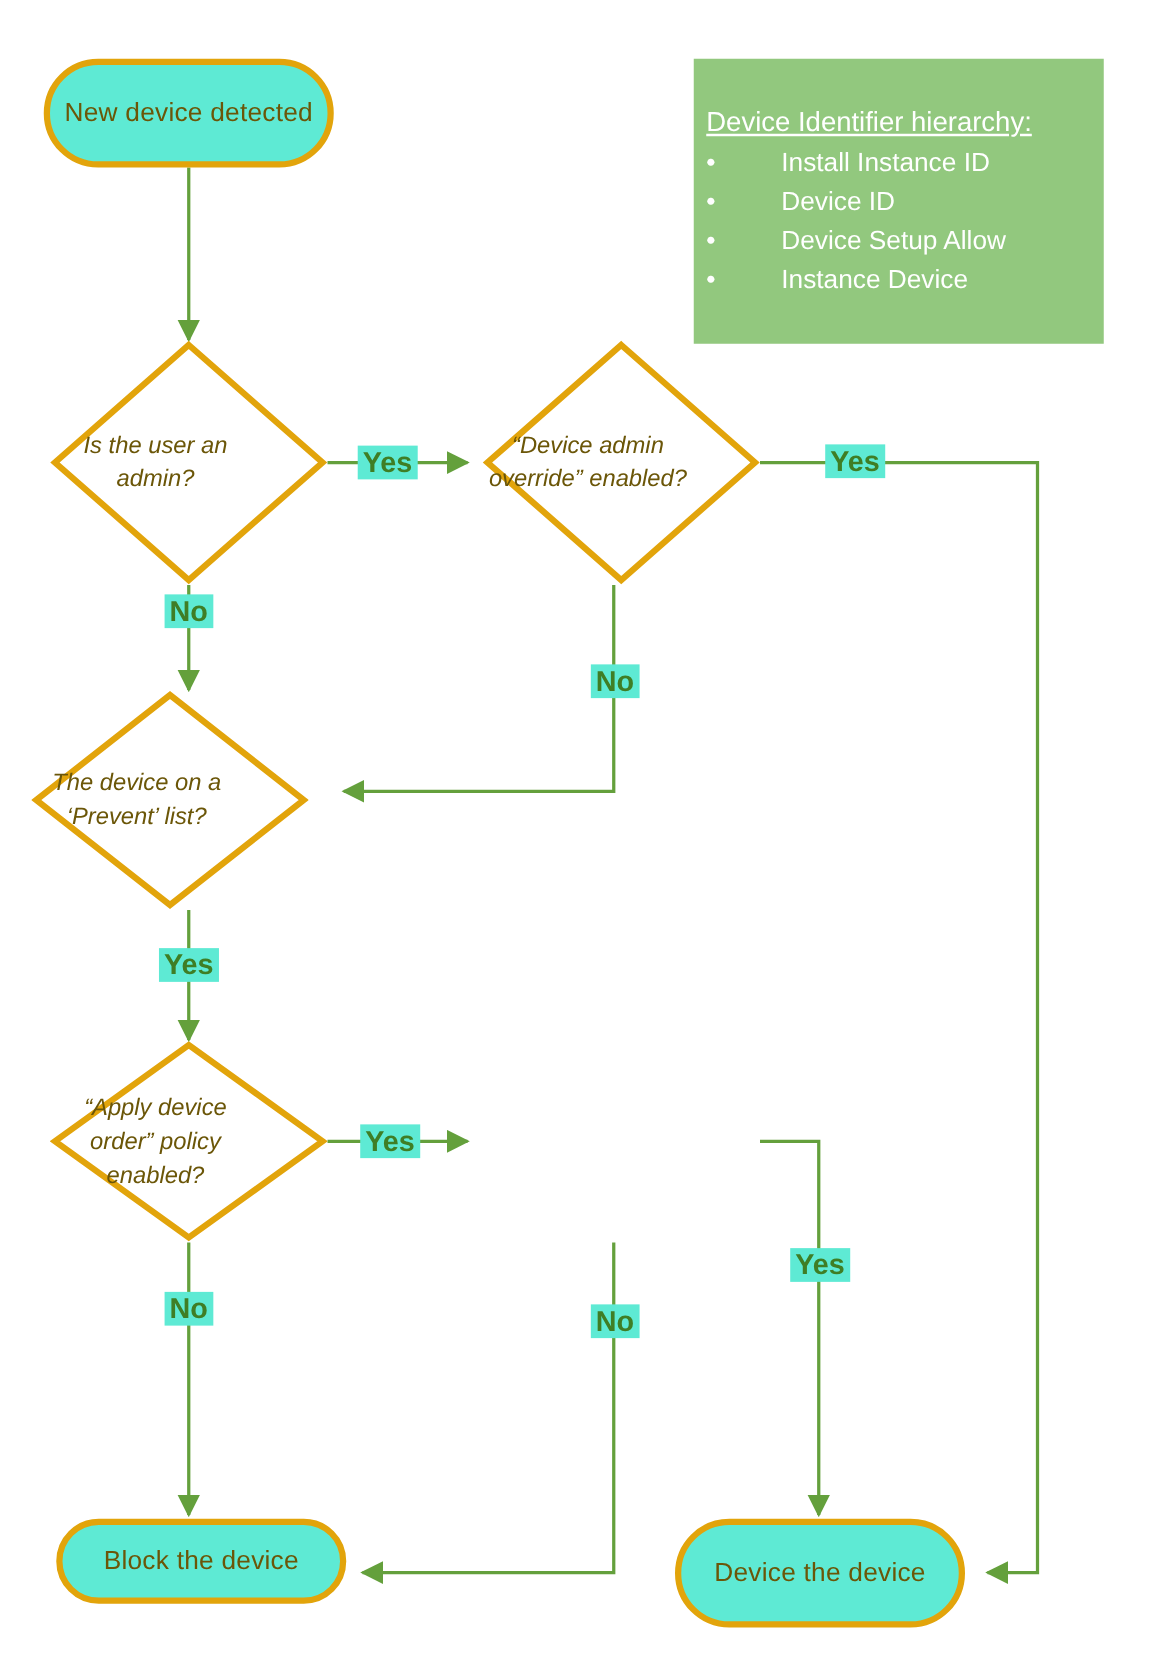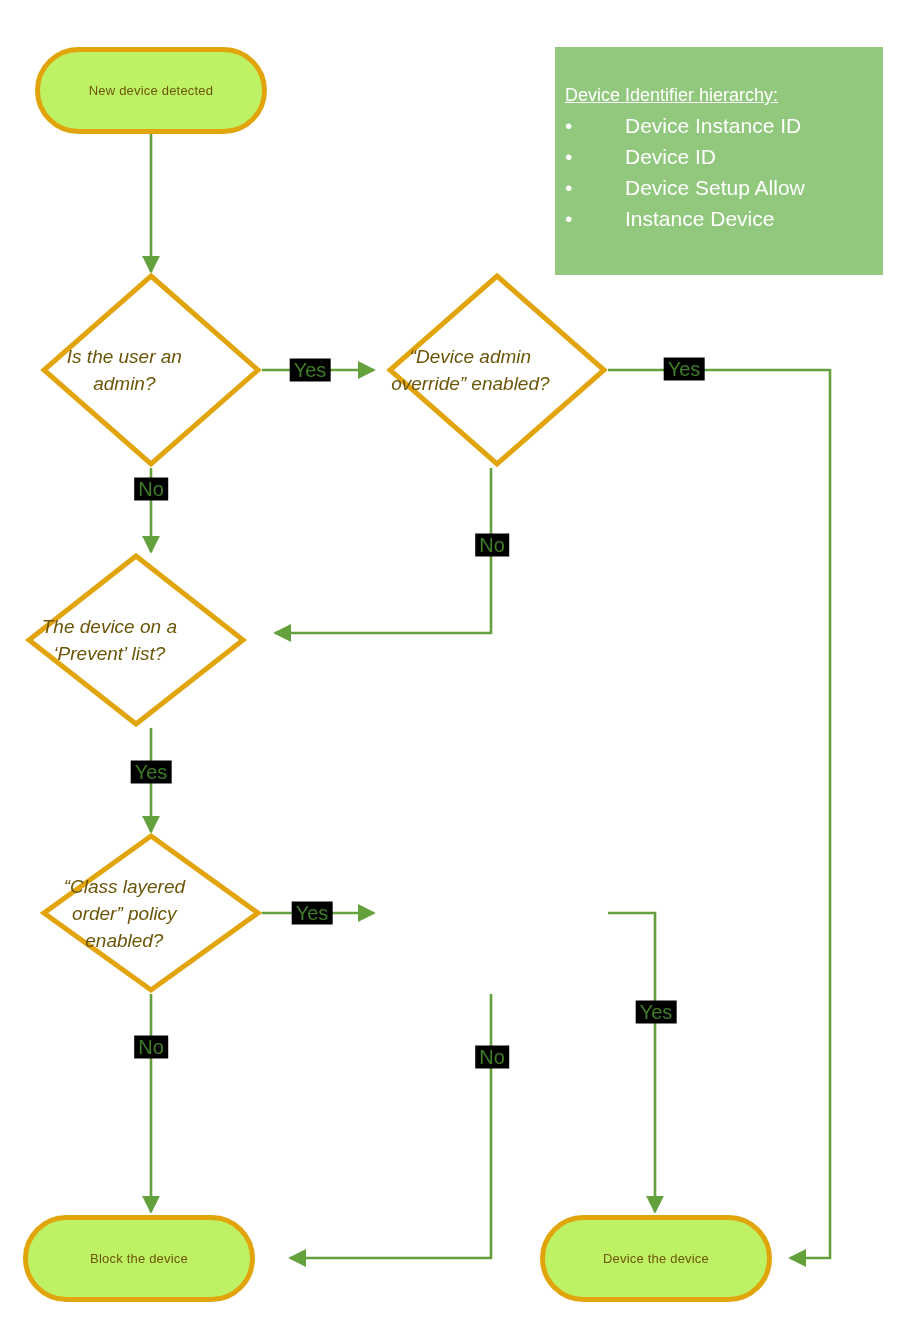--- a/index.html
+++ b/index.html
@@ -26,26 +26,26 @@
     pointer-events: none;
   }
   .node {
     position: absolute;
     box-sizing: border-box;
   }
   
   .terminal {
     border: 5px solid #E2A40B;
     border-radius: 52px;
-    background: #bef264;
+    background: #5eead4;
     display: flex;
     align-items: center;
     justify-content: center;
     color: #6B5608;
-    font-size: 13px;
+    font-size: 21px;
     letter-spacing: 0.2px;
   }
   
   .diamond {
     display: flex;
     align-items: center;
     justify-content: flex-start;
     font-style: italic;
   }
   .diamond svg {
@@ -68,21 +68,21 @@
     left: 555px;
     top: 47px;
     width: 328px;
     height: 228px;
     background: #92C87E;
     color: #ffffff;
     box-sizing: border-box;
     padding: 38px 0 0 0;
   }
   .legend-title {
-    font-size: 18px;
+    font-size: 22px;
     text-decoration: underline;
     margin: 0 0 4px 10px;
     white-space: nowrap;
   }
   .legend ul {
     list-style: none;
     margin: 0;
     padding: 0;
   }
   .legend li {
@@ -95,25 +95,26 @@
   .legend li .bullet {
     position: absolute;
     left: 0;
     top: 0;
     font-size: 21px;
   }
   
   .elabel {
     position: absolute;
     color: #3F7E25;
-    font-size: 20px;
-    background: #000000;
+    font-size: 23px;
+    background: #5eead4;
     padding: 0 4px;
     white-space: nowrap;
     transform: translate(-50%, -50%);
+    font-weight: bold;
   }
 </style>
 </head>
 <body>
 
 <div id="canvas">
 
   <svg id="wires" viewBox="0 0 924 1326" xmlns="http://www.w3.org/2000/svg">
     <defs>
       <marker id="arrow" viewBox="0 0 10 10" refX="9" refY="5" markerWidth="7" markerHeight="7" orient="auto-start-reverse">
@@ -166,25 +167,25 @@
     <svg width="222" height="176" viewBox="0 0 222 176">
       <polygon points="111,4 218,88 111,172 4,88" fill="#ffffff" stroke="#E2A40B" stroke-width="5"></polygon>
     </svg>
     <span class="dtext">The device on a ‘Prevent’ list?</span>
   </div>
 
   <div class="node diamond" style="left:40px; top:832px; width:222px; height:162px;">
     <svg width="222" height="162" viewBox="0 0 222 162">
       <polygon points="111,4 218,81 111,158 4,81" fill="#ffffff" stroke="#E2A40B" stroke-width="5"></polygon>
     </svg>
-    <span class="dtext">“Class layered order” policy enabled?</span>
-  </div>
-
-
-  <div class="node terminal" style="left:23px; top:1215px; width:232px; height:87px;">
+    <span class="dtext">“Apply device order” policy enabled?</span>
+  </div>
+
+
+  <div class="node terminal" style="left:45px; top:1215px; width:232px; height:68px;">
     <span>Block the device</span>
   </div>
 
   <div class="node terminal" style="left:540px; top:1215px; width:232px; height:87px;">
     <span>Device the device</span>
   </div>
 
   <div class="elabel" style="left:310px; top:370px;">Yes</div>
 
   <div class="elabel" style="left:151px; top:489px;">No</div>
@@ -201,21 +202,21 @@
 
   <div class="elabel" style="left:656px; top:1012px;">Yes</div>
 
   <div class="elabel" style="left:492px; top:1057px;">No</div>
 
   <div class="legend">
     <div class="legend-title">Device Identifier hierarchy:</div>
     <ul>
       <li>
         <span class="bullet">•</span>
-        <span>Device Instance ID</span>
+        <span>Install Instance ID</span>
       </li>
       <li>
         <span class="bullet">•</span>
         <span>Device ID</span>
       </li>
       <li>
         <span class="bullet">•</span>
         <span>Device Setup Allow</span>
       </li>
       <li>

